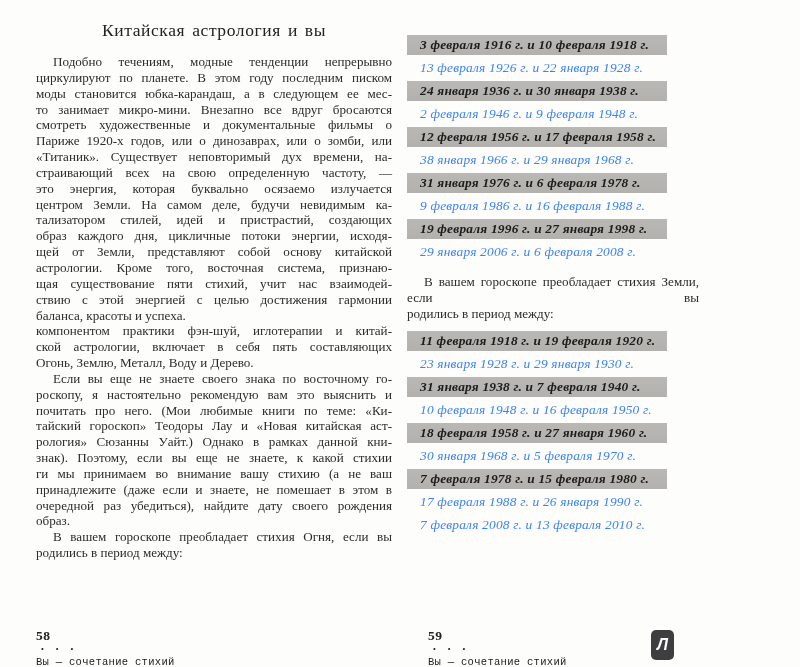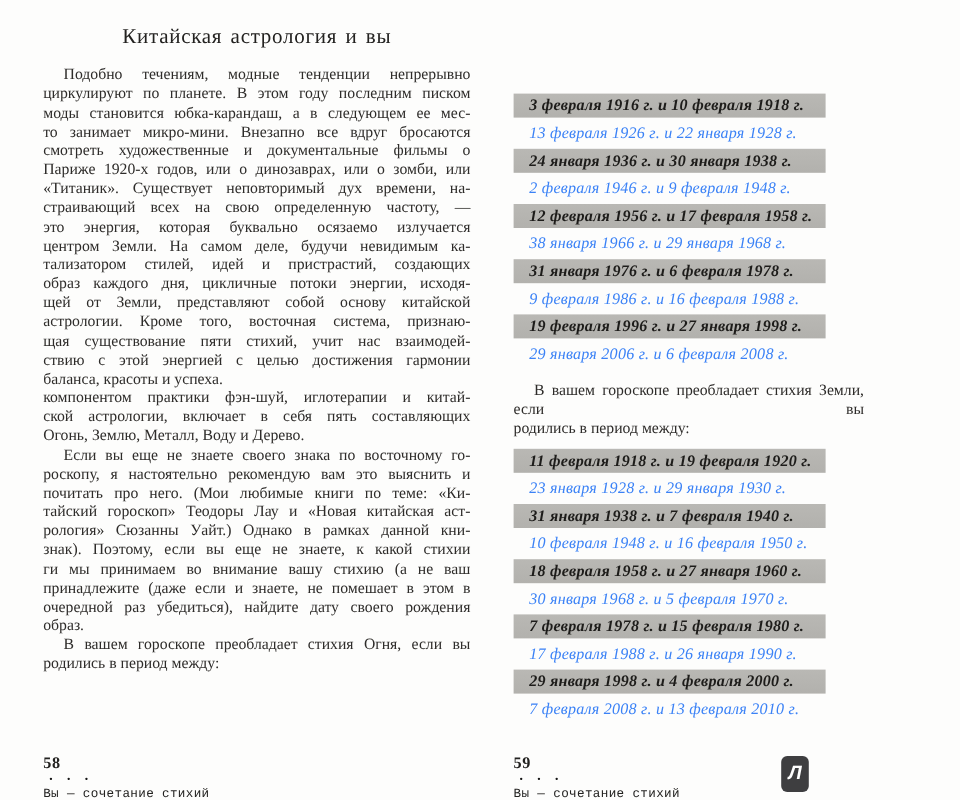--- a/index.html
+++ b/index.html
@@ -28,21 +28,21 @@
     line-height:15.85px;
     text-align:justify;
     text-align-last:justify;
     white-space:normal;
     color:#2e2c2a;
   }
   .line.first { text-indent:17px;font-family:Liberation Serif, serif; }
   .line.last  { text-align-last:left; }
 
   
-  .right-page { position:absolute; left:428px; top:31px; width:292px;margin-top:43px; }
+  .right-page { position:absolute; left:407px; top:31px; width:292px; }
   .dates-list { margin-top:4px; }
   .date-row {
     width:260px; height:20px;
     margin-bottom:3px;
     box-sizing:border-box;
     padding-left:13px;
     display:flex; align-items:center;
     font-style:italic;
     font-size:13.4px;
     color:#3b82f6;
@@ -137,21 +137,20 @@
       </div>
     <div class="dates-list">
         <div class="date-row hl">11 февраля 1918 г. и 19 февраля 1920 г.</div>
         <div class="date-row">23 января 1928 г. и 29 января 1930 г.</div>
         <div class="date-row hl">31 января 1938 г. и 7 февраля 1940 г.</div>
         <div class="date-row">10 февраля 1948 г. и 16 февраля 1950 г.</div>
         <div class="date-row hl">18 февраля 1958 г. и 27 января 1960 г.</div>
         <div class="date-row">30 января 1968 г. и 5 февраля 1970 г.</div>
         <div class="date-row hl">7 февраля 1978 г. и 15 февраля 1980 г.</div>
         <div class="date-row">17 февраля 1988 г. и 26 января 1990 г.</div>
-        <div class="date-row hl">29 января 1998 г. и 4 февраля 2000 г.</div>
         <div class="date-row">7 февраля 2008 г. и 13 февраля 2010 г.</div>
       </div>
   </div>
 
   <div class="footer fl">
     <div class="pnum">58</div>
     <div class="dots">• • •</div>
     <div class="caption">Вы — сочетание стихий</div>
   </div>
 

